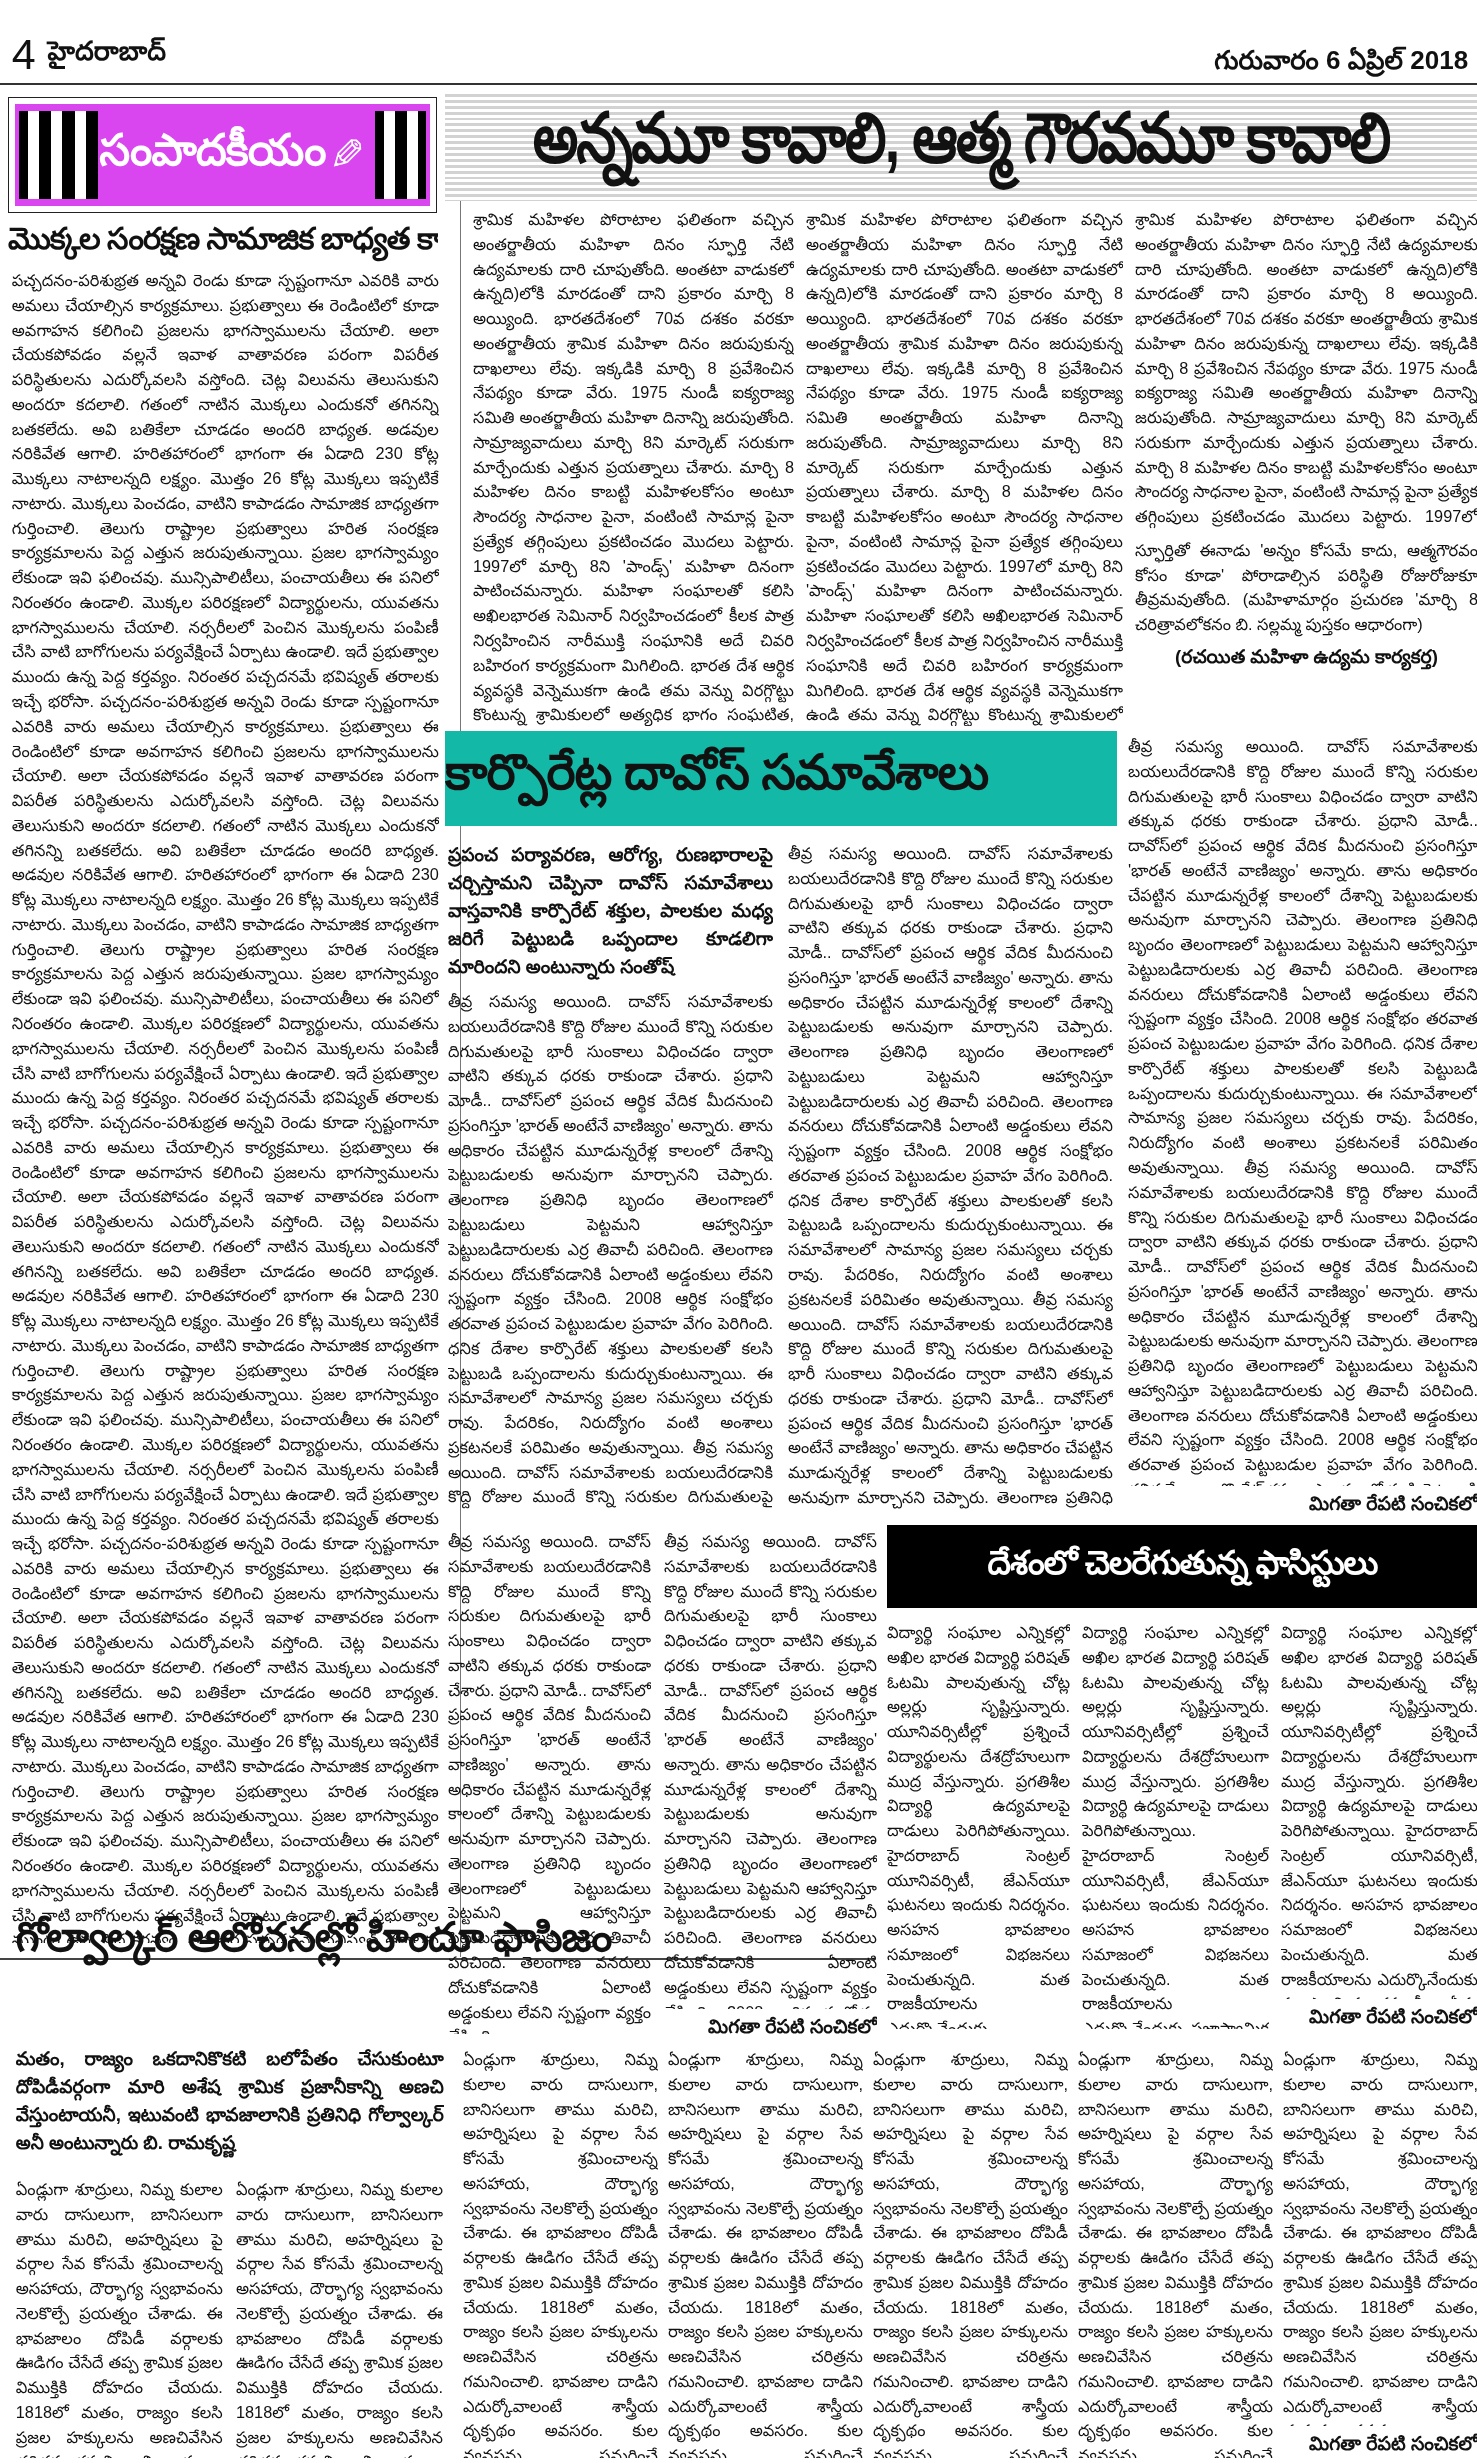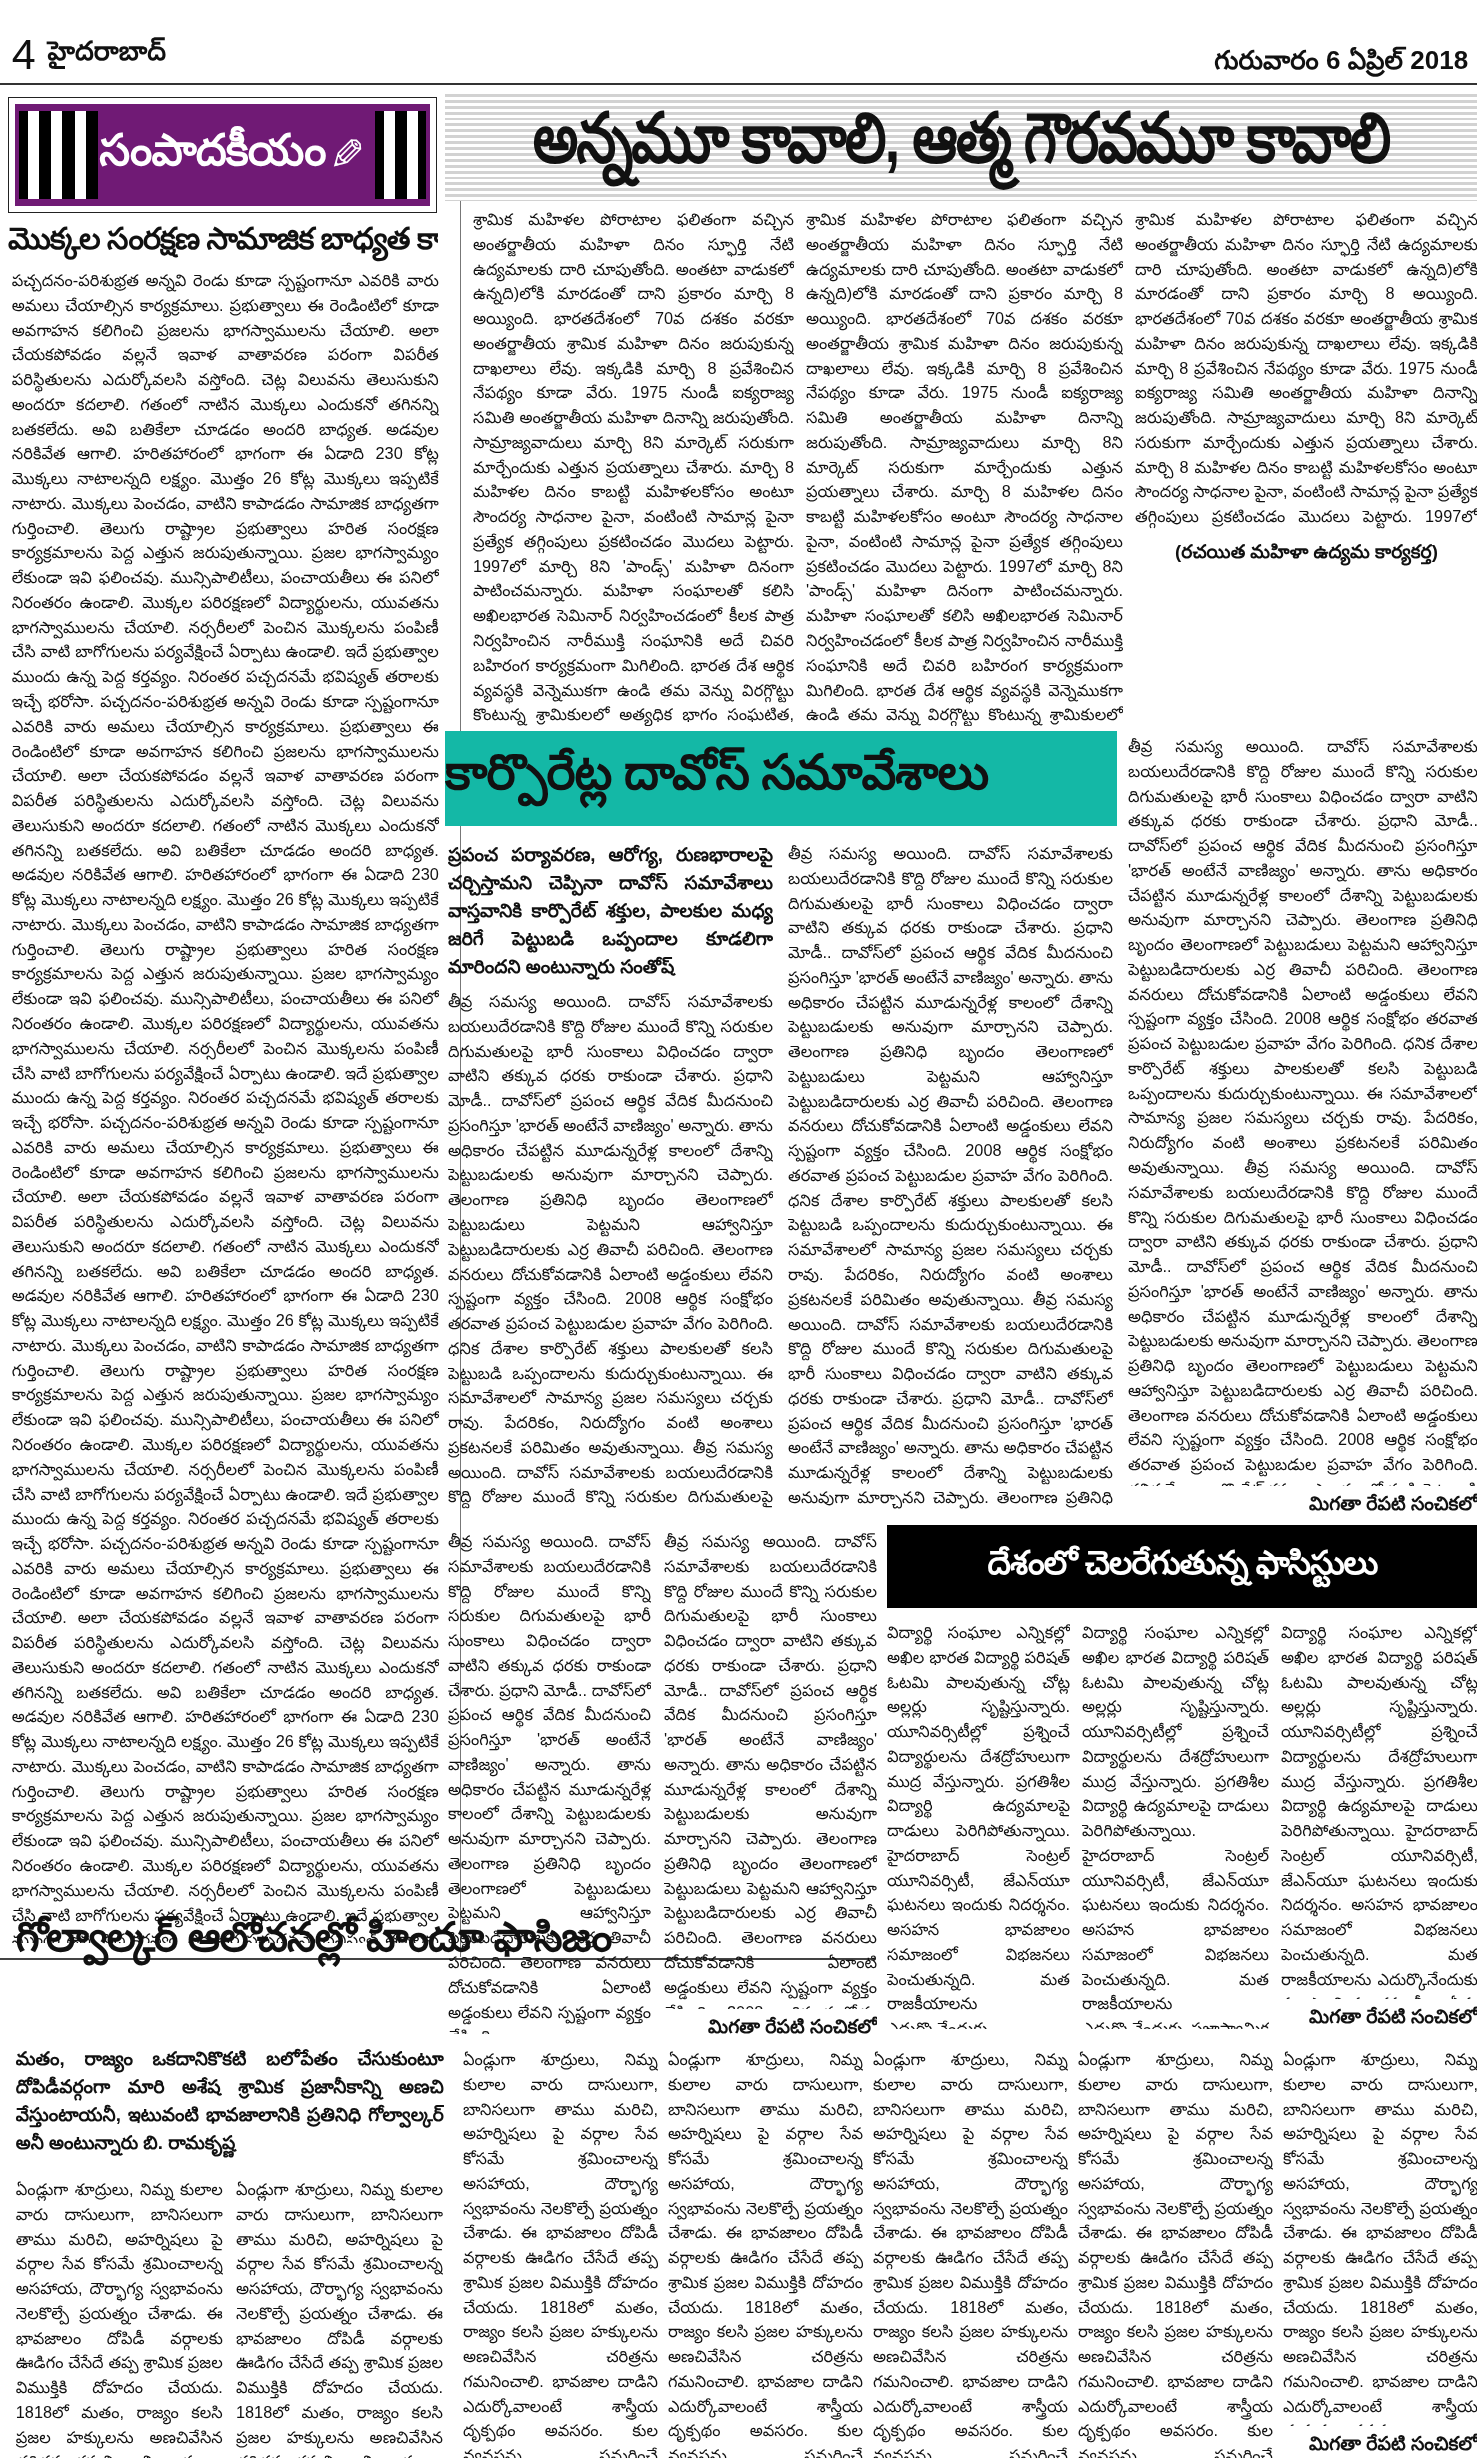--- a/index.html
+++ b/index.html
@@ -12,21 +12,21 @@
   .masthead-left{left:11.8px;top:33px;display:flex;align-items:flex-end;gap:11.8px;}
   .pageno{font-size:43px;line-height:1;font-weight:400;}
   .city{font-size:26.6px;font-weight:700;padding-bottom:3px;}
   .dateline{right:9.9px;top:45px;font-size:26px;font-weight:700;}
   .header-rule{left:0;top:83px;width:1478px;height:2px;background:#333;}
   .v-divider{left:460px;top:91px;height:1866px;width:0;border-left:1.6px solid #777;}
   .bottom-rule{left:0;top:1958px;width:875px;height:2px;background:#444;}
 
   
   .ed-box{left:7.9px;top:97px;width:429px;height:116px;border:1.5px solid #222;box-sizing:border-box;padding:5.9px;}
-  .ed-banner{background:#701a75;height:100%;display:flex;align-items:center;box-sizing:border-box;}
+  .ed-banner{background:#d946ef;height:100%;display:flex;align-items:center;box-sizing:border-box;}
   .stripes{height:86%;align-self:center;
     background:repeating-linear-gradient(90deg,#000 0 8.9px,#fff 8.9px 19.7px,#000 19.7px 23.6px);}
   .stripes-l{width:79px;margin-left:3.9px;}
   .stripes-r{width:51px;margin-right:3.9px;}
   .ed-title{flex:1;color:#fff;font-size:44px;font-weight:700;text-align:center;letter-spacing:-1px;white-space:nowrap;overflow:hidden;}
   .pen{color:#fff;font-size:43px;margin:0 9.9px 0 2px;transform:scaleX(-1);}
   .ed-headline{left:7.9px;top:221px;width:430px;font-size:30.5px;font-weight:800;letter-spacing:-1px;white-space:nowrap;overflow:hidden;text-align:center;}
 
   
   .col{position:absolute;text-align:justify;font-size:16.3px;line-height:1.52;overflow:hidden;word-break:break-word;}
@@ -81,20 +81,21 @@
   <div class="abs ed-headline">మొక్కల సంరక్షణ సామాజిక బాధ్యత కావాలి</div>
   <div class="col" style="left:11.8px;top:268px;width:427px;height:1675px;">పచ్చదనం-పరిశుభ్రత అన్నవి రెండు కూడా స్పష్టంగానూ ఎవరికి వారు అమలు చేయాల్సిన కార్యక్రమాలు. ప్రభుత్వాలు ఈ రెండింటిలో కూడా అవగాహన కలిగించి ప్రజలను భాగస్వాములను చేయాలి. అలా చేయకపోవడం వల్లనే ఇవాళ వాతావరణ పరంగా విపరీత పరిస్థితులను ఎదుర్కోవలసి వస్తోంది. చెట్ల విలువను తెలుసుకుని అందరూ కదలాలి. గతంలో నాటిన మొక్కలు ఎందుకనో తగినన్ని బతకలేదు. అవి బతికేలా చూడడం అందరి బాధ్యత. అడవుల నరికివేత ఆగాలి. హరితహారంలో భాగంగా ఈ ఏడాది 230 కోట్ల మొక్కలు నాటాలన్నది లక్ష్యం. మొత్తం 26 కోట్ల మొక్కలు ఇప్పటికే నాటారు. మొక్కలు పెంచడం, వాటిని కాపాడడం సామాజిక బాధ్యతగా గుర్తించాలి. తెలుగు రాష్ట్రాల ప్రభుత్వాలు హరిత సంరక్షణ కార్యక్రమాలను పెద్ద ఎత్తున జరుపుతున్నాయి. ప్రజల భాగస్వామ్యం లేకుండా ఇవి ఫలించవు. మున్సిపాలిటీలు, పంచాయతీలు ఈ పనిలో నిరంతరం ఉండాలి. మొక్కల పరిరక్షణలో విద్యార్థులను, యువతను భాగస్వాములను చేయాలి. నర్సరీలలో పెంచిన మొక్కలను పంపిణీ చేసి వాటి బాగోగులను పర్యవేక్షించే ఏర్పాటు ఉండాలి. ఇదే ప్రభుత్వాల ముందు ఉన్న పెద్ద కర్తవ్యం. నిరంతర పచ్చదనమే భవిష్యత్ తరాలకు ఇచ్చే భరోసా. పచ్చదనం-పరిశుభ్రత అన్నవి రెండు కూడా స్పష్టంగానూ ఎవరికి వారు అమలు చేయాల్సిన కార్యక్రమాలు. ప్రభుత్వాలు ఈ రెండింటిలో కూడా అవగాహన కలిగించి ప్రజలను భాగస్వాములను చేయాలి. అలా చేయకపోవడం వల్లనే ఇవాళ వాతావరణ పరంగా విపరీత పరిస్థితులను ఎదుర్కోవలసి వస్తోంది. చెట్ల విలువను తెలుసుకుని అందరూ కదలాలి. గతంలో నాటిన మొక్కలు ఎందుకనో తగినన్ని బతకలేదు. అవి బతికేలా చూడడం అందరి బాధ్యత. అడవుల నరికివేత ఆగాలి. హరితహారంలో భాగంగా ఈ ఏడాది 230 కోట్ల మొక్కలు నాటాలన్నది లక్ష్యం. మొత్తం 26 కోట్ల మొక్కలు ఇప్పటికే నాటారు. మొక్కలు పెంచడం, వాటిని కాపాడడం సామాజిక బాధ్యతగా గుర్తించాలి. తెలుగు రాష్ట్రాల ప్రభుత్వాలు హరిత సంరక్షణ కార్యక్రమాలను పెద్ద ఎత్తున జరుపుతున్నాయి. ప్రజల భాగస్వామ్యం లేకుండా ఇవి ఫలించవు. మున్సిపాలిటీలు, పంచాయతీలు ఈ పనిలో నిరంతరం ఉండాలి. మొక్కల పరిరక్షణలో విద్యార్థులను, యువతను భాగస్వాములను చేయాలి. నర్సరీలలో పెంచిన మొక్కలను పంపిణీ చేసి వాటి బాగోగులను పర్యవేక్షించే ఏర్పాటు ఉండాలి. ఇదే ప్రభుత్వాల ముందు ఉన్న పెద్ద కర్తవ్యం. నిరంతర పచ్చదనమే భవిష్యత్ తరాలకు ఇచ్చే భరోసా. పచ్చదనం-పరిశుభ్రత అన్నవి రెండు కూడా స్పష్టంగానూ ఎవరికి వారు అమలు చేయాల్సిన కార్యక్రమాలు. ప్రభుత్వాలు ఈ రెండింటిలో కూడా అవగాహన కలిగించి ప్రజలను భాగస్వాములను చేయాలి. అలా చేయకపోవడం వల్లనే ఇవాళ వాతావరణ పరంగా విపరీత పరిస్థితులను ఎదుర్కోవలసి వస్తోంది. చెట్ల విలువను తెలుసుకుని అందరూ కదలాలి. గతంలో నాటిన మొక్కలు ఎందుకనో తగినన్ని బతకలేదు. అవి బతికేలా చూడడం అందరి బాధ్యత. అడవుల నరికివేత ఆగాలి. హరితహారంలో భాగంగా ఈ ఏడాది 230 కోట్ల మొక్కలు నాటాలన్నది లక్ష్యం. మొత్తం 26 కోట్ల మొక్కలు ఇప్పటికే నాటారు. మొక్కలు పెంచడం, వాటిని కాపాడడం సామాజిక బాధ్యతగా గుర్తించాలి. తెలుగు రాష్ట్రాల ప్రభుత్వాలు హరిత సంరక్షణ కార్యక్రమాలను పెద్ద ఎత్తున జరుపుతున్నాయి. ప్రజల భాగస్వామ్యం లేకుండా ఇవి ఫలించవు. మున్సిపాలిటీలు, పంచాయతీలు ఈ పనిలో నిరంతరం ఉండాలి. మొక్కల పరిరక్షణలో విద్యార్థులను, యువతను భాగస్వాములను చేయాలి. నర్సరీలలో పెంచిన మొక్కలను పంపిణీ చేసి వాటి బాగోగులను పర్యవేక్షించే ఏర్పాటు ఉండాలి. ఇదే ప్రభుత్వాల ముందు ఉన్న పెద్ద కర్తవ్యం. నిరంతర పచ్చదనమే భవిష్యత్ తరాలకు ఇచ్చే భరోసా. పచ్చదనం-పరిశుభ్రత అన్నవి రెండు కూడా స్పష్టంగానూ ఎవరికి వారు అమలు చేయాల్సిన కార్యక్రమాలు. ప్రభుత్వాలు ఈ రెండింటిలో కూడా అవగాహన కలిగించి ప్రజలను భాగస్వాములను చేయాలి. అలా చేయకపోవడం వల్లనే ఇవాళ వాతావరణ పరంగా విపరీత పరిస్థితులను ఎదుర్కోవలసి వస్తోంది. చెట్ల విలువను తెలుసుకుని అందరూ కదలాలి. గతంలో నాటిన మొక్కలు ఎందుకనో తగినన్ని బతకలేదు. అవి బతికేలా చూడడం అందరి బాధ్యత. అడవుల నరికివేత ఆగాలి. హరితహారంలో భాగంగా ఈ ఏడాది 230 కోట్ల మొక్కలు నాటాలన్నది లక్ష్యం. మొత్తం 26 కోట్ల మొక్కలు ఇప్పటికే నాటారు. మొక్కలు పెంచడం, వాటిని కాపాడడం సామాజిక బాధ్యతగా గుర్తించాలి. తెలుగు రాష్ట్రాల ప్రభుత్వాలు హరిత సంరక్షణ కార్యక్రమాలను పెద్ద ఎత్తున జరుపుతున్నాయి. ప్రజల భాగస్వామ్యం లేకుండా ఇవి ఫలించవు. మున్సిపాలిటీలు, పంచాయతీలు ఈ పనిలో నిరంతరం ఉండాలి. మొక్కల పరిరక్షణలో విద్యార్థులను, యువతను భాగస్వాములను చేయాలి. నర్సరీలలో పెంచిన మొక్కలను పంపిణీ చేసి వాటి బాగోగులను పర్యవేక్షించే ఏర్పాటు ఉండాలి. ఇదే ప్రభుత్వాల ముందు ఉన్న పెద్ద కర్తవ్యం. నిరంతర పచ్చదనమే భవిష్యత్ తరాలకు ఇచ్చే భరోసా.</div>
 
   <div class="abs lead-hl-box">
     <span class="lead-hl">అన్నమూ కావాలి, ఆత్మ గౌరవమూ కావాలి</span>
   </div>
   <div class="col" style="left:473px;top:207px;width:321px;height:519px;">శ్రామిక మహిళల పోరాటాల ఫలితంగా వచ్చిన అంతర్జాతీయ మహిళా దినం స్ఫూర్తి నేటి ఉద్యమాలకు దారి చూపుతోంది. అంతటా వాడుకలో ఉన్నది)లోకి మారడంతో దాని ప్రకారం మార్చి 8 అయ్యింది. భారతదేశంలో 70వ దశకం వరకూ అంతర్జాతీయ శ్రామిక మహిళా దినం జరుపుకున్న దాఖలాలు లేవు. ఇక్కడికి మార్చి 8 ప్రవేశించిన నేపథ్యం కూడా వేరు. 1975 నుండీ ఐక్యరాజ్య సమితి అంతర్జాతీయ మహిళా దినాన్ని జరుపుతోంది. సామ్రాజ్యవాదులు మార్చి 8ని మార్కెట్ సరుకుగా మార్చేందుకు ఎత్తున ప్రయత్నాలు చేశారు. మార్చి 8 మహిళల దినం కాబట్టి మహిళలకోసం అంటూ సౌందర్య సాధనాల పైనా, వంటింటి సామాన్ల పైనా ప్రత్యేక తగ్గింపులు ప్రకటించడం మొదలు పెట్టారు. 1997లో మార్చి 8ని 'పాండ్స్' మహిళా దినంగా పాటించమన్నారు. మహిళా సంఘాలతో కలిసి అఖిలభారత సెమినార్ నిర్వహించడంలో కీలక పాత్ర నిర్వహించిన నారీముక్తి సంఘానికి అదే చివరి బహిరంగ కార్యక్రమంగా మిగిలింది. భారత దేశ ఆర్థిక వ్యవస్థకి వెన్నెముకగా ఉండి తమ వెన్ను విరగ్గొట్టు కొంటున్న శ్రామికులలో అత్యధిక భాగం సంఘటిత, అసంఘటిత రంగాలలో భయంకర దోపిడీకి గురవుతున్న మహిళలు, దళితులు, ఆదివాసీలు.</div>
   <div class="col" style="left:806px;top:207px;width:317px;height:519px;">శ్రామిక మహిళల పోరాటాల ఫలితంగా వచ్చిన అంతర్జాతీయ మహిళా దినం స్ఫూర్తి నేటి ఉద్యమాలకు దారి చూపుతోంది. అంతటా వాడుకలో ఉన్నది)లోకి మారడంతో దాని ప్రకారం మార్చి 8 అయ్యింది. భారతదేశంలో 70వ దశకం వరకూ అంతర్జాతీయ శ్రామిక మహిళా దినం జరుపుకున్న దాఖలాలు లేవు. ఇక్కడికి మార్చి 8 ప్రవేశించిన నేపథ్యం కూడా వేరు. 1975 నుండీ ఐక్యరాజ్య సమితి అంతర్జాతీయ మహిళా దినాన్ని జరుపుతోంది. సామ్రాజ్యవాదులు మార్చి 8ని మార్కెట్ సరుకుగా మార్చేందుకు ఎత్తున ప్రయత్నాలు చేశారు. మార్చి 8 మహిళల దినం కాబట్టి మహిళలకోసం అంటూ సౌందర్య సాధనాల పైనా, వంటింటి సామాన్ల పైనా ప్రత్యేక తగ్గింపులు ప్రకటించడం మొదలు పెట్టారు. 1997లో మార్చి 8ని 'పాండ్స్' మహిళా దినంగా పాటించమన్నారు. మహిళా సంఘాలతో కలిసి అఖిలభారత సెమినార్ నిర్వహించడంలో కీలక పాత్ర నిర్వహించిన నారీముక్తి సంఘానికి అదే చివరి బహిరంగ కార్యక్రమంగా మిగిలింది. భారత దేశ ఆర్థిక వ్యవస్థకి వెన్నెముకగా ఉండి తమ వెన్ను విరగ్గొట్టు కొంటున్న శ్రామికులలో అత్యధిక భాగం సంఘటిత, అసంఘటిత రంగాలలో భయంకర దోపిడీకి గురవుతున్న మహిళలు, దళితులు, ఆదివాసీలు.</div>
   <div class="col flexcol" style="left:1135px;top:207px;width:343px;height:514px;">
     <div class="fill" style="max-height:325px;">శ్రామిక మహిళల పోరాటాల ఫలితంగా వచ్చిన అంతర్జాతీయ మహిళా దినం స్ఫూర్తి నేటి ఉద్యమాలకు దారి చూపుతోంది. అంతటా వాడుకలో ఉన్నది)లోకి మారడంతో దాని ప్రకారం మార్చి 8 అయ్యింది. భారతదేశంలో 70వ దశకం వరకూ అంతర్జాతీయ శ్రామిక మహిళా దినం జరుపుకున్న దాఖలాలు లేవు. ఇక్కడికి మార్చి 8 ప్రవేశించిన నేపథ్యం కూడా వేరు. 1975 నుండీ ఐక్యరాజ్య సమితి అంతర్జాతీయ మహిళా దినాన్ని జరుపుతోంది. సామ్రాజ్యవాదులు మార్చి 8ని మార్కెట్ సరుకుగా మార్చేందుకు ఎత్తున ప్రయత్నాలు చేశారు. మార్చి 8 మహిళల దినం కాబట్టి మహిళలకోసం అంటూ సౌందర్య సాధనాల పైనా, వంటింటి సామాన్ల పైనా ప్రత్యేక తగ్గింపులు ప్రకటించడం మొదలు పెట్టారు. 1997లో మార్చి 8ని 'పాండ్స్' మహిళా దినంగా పాటించమన్నారు.</div>
+    <div style="margin-top:5.9px;">స్ఫూర్తితో ఈనాడు 'అన్నం కోసమే కాదు, ఆత్మగౌరవం కోసం కూడా' పోరాడాల్సిన పరిస్థితి రోజురోజుకూ తీవ్రమవుతోంది. (మహిళామార్గం ప్రచురణ 'మార్చి 8 చరిత్రావలోకనం బి. సల్లమ్మ పుస్తకం ఆధారంగా)</div>
     <div class="byline">(రచయిత మహిళా ఉద్యమ కార్యకర్త)</div>
   </div>
 
   <div class="abs davos-hl-box">
     <span class="davos-hl">కార్పొరేట్ల దావోస్ సమావేశాలు</span>
   </div>
   <div class="col flexcol" style="left:448px;top:841px;width:325px;height:671px;">
     <div class="boldlead">ప్రపంచ పర్యావరణ, ఆరోగ్య, రుణభారాలపై చర్చిస్తామని చెప్పినా దావోస్ సమావేశాలు వాస్తవానికి కార్పొరేట్ శక్తుల, పాలకుల మధ్య జరిగే పెట్టుబడి ఒప్పందాల కూడలిగా మారిందని అంటున్నారు సంతోష్</div>
     <div class="fill">తీవ్ర సమస్య అయింది. దావోస్ సమావేశాలకు బయలుదేరడానికి కొద్ది రోజుల ముందే కొన్ని సరుకుల దిగుమతులపై భారీ సుంకాలు విధించడం ద్వారా వాటిని తక్కువ ధరకు రాకుండా చేశారు. ప్రధాని మోడీ.. దావోస్‌లో ప్రపంచ ఆర్థిక వేదిక మీదనుంచి ప్రసంగిస్తూ 'భారత్ అంటేనే వాణిజ్యం' అన్నారు. తాను అధికారం చేపట్టిన మూడున్నరేళ్ల కాలంలో దేశాన్ని పెట్టుబడులకు అనువుగా మార్చానని చెప్పారు. తెలంగాణ ప్రతినిధి బృందం తెలంగాణలో పెట్టుబడులు పెట్టమని ఆహ్వానిస్తూ పెట్టుబడిదారులకు ఎర్ర తివాచీ పరిచింది. తెలంగాణ వనరులు దోచుకోవడానికి ఏలాంటి అడ్డంకులు లేవని స్పష్టంగా వ్యక్తం చేసింది. 2008 ఆర్థిక సంక్షోభం తరవాత ప్రపంచ పెట్టుబడుల ప్రవాహ వేగం పెరిగింది. ధనిక దేశాల కార్పొరేట్ శక్తులు పాలకులతో కలసి పెట్టుబడి ఒప్పందాలను కుదుర్చుకుంటున్నాయి. ఈ సమావేశాలలో సామాన్య ప్రజల సమస్యలు చర్చకు రావు. పేదరికం, నిరుద్యోగం వంటి అంశాలు ప్రకటనలకే పరిమితం అవుతున్నాయి. తీవ్ర సమస్య అయింది. దావోస్ సమావేశాలకు బయలుదేరడానికి కొద్ది రోజుల ముందే కొన్ని సరుకుల దిగుమతులపై భారీ సుంకాలు విధించడం ద్వారా వాటిని తక్కువ ధరకు రాకుండా చేశారు.</div>
   </div>

